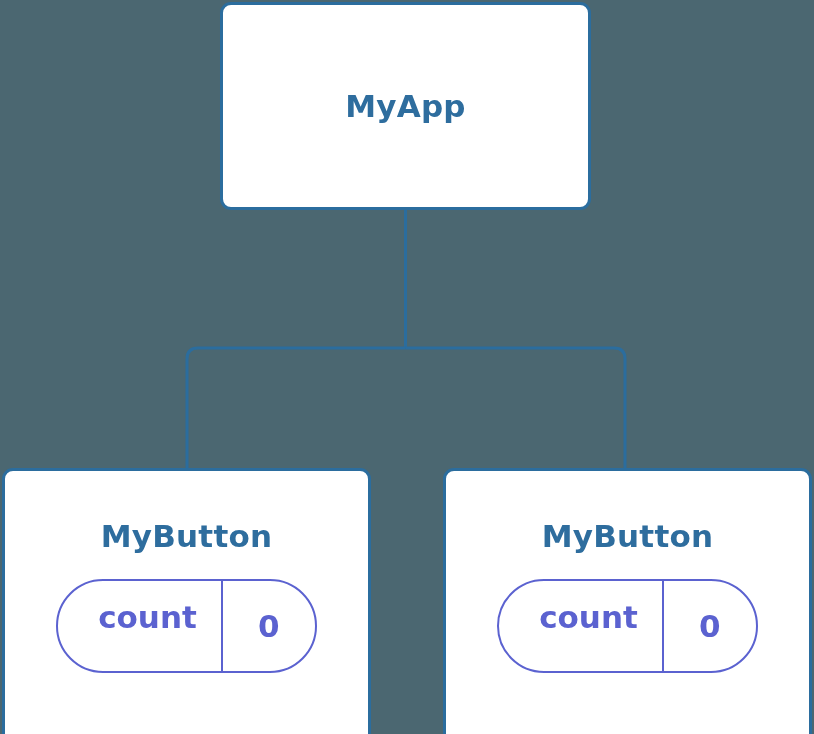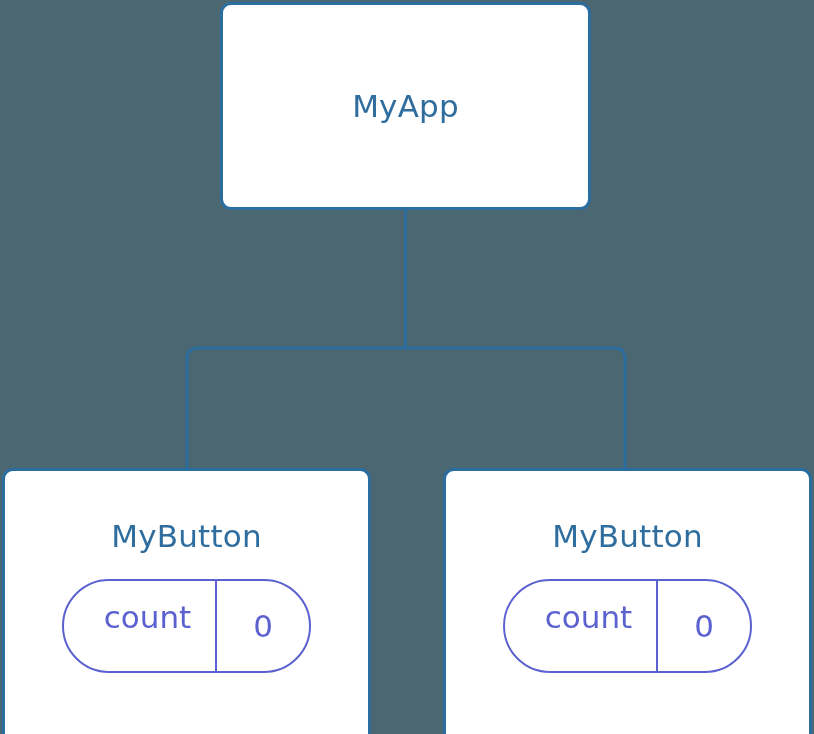--- a/index.html
+++ b/index.html
@@ -33,20 +33,21 @@
   
   .node {
     position: absolute;
     background: #ffffff;
     border: 3px solid #2b6d9e;
     border-radius: 11px;
     box-sizing: border-box;
     display: flex;
     flex-direction: column;
     align-items: center;
+    font-weight: bold;
   }
 
   .node-title {
     color: #2e6d9e;
     font-size: 31px;
     line-height: 1;
     letter-spacing: 0.2px;
     white-space: nowrap;
   }
 

